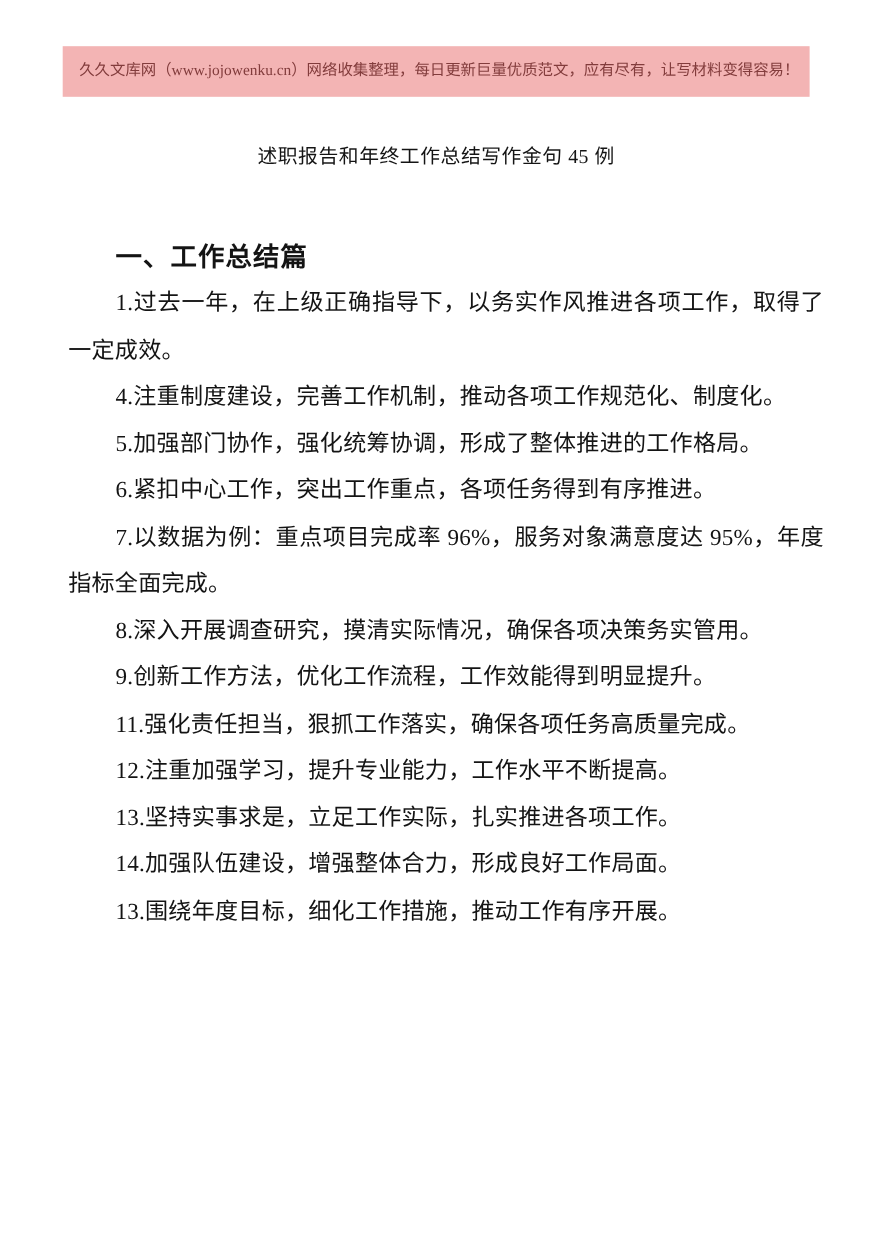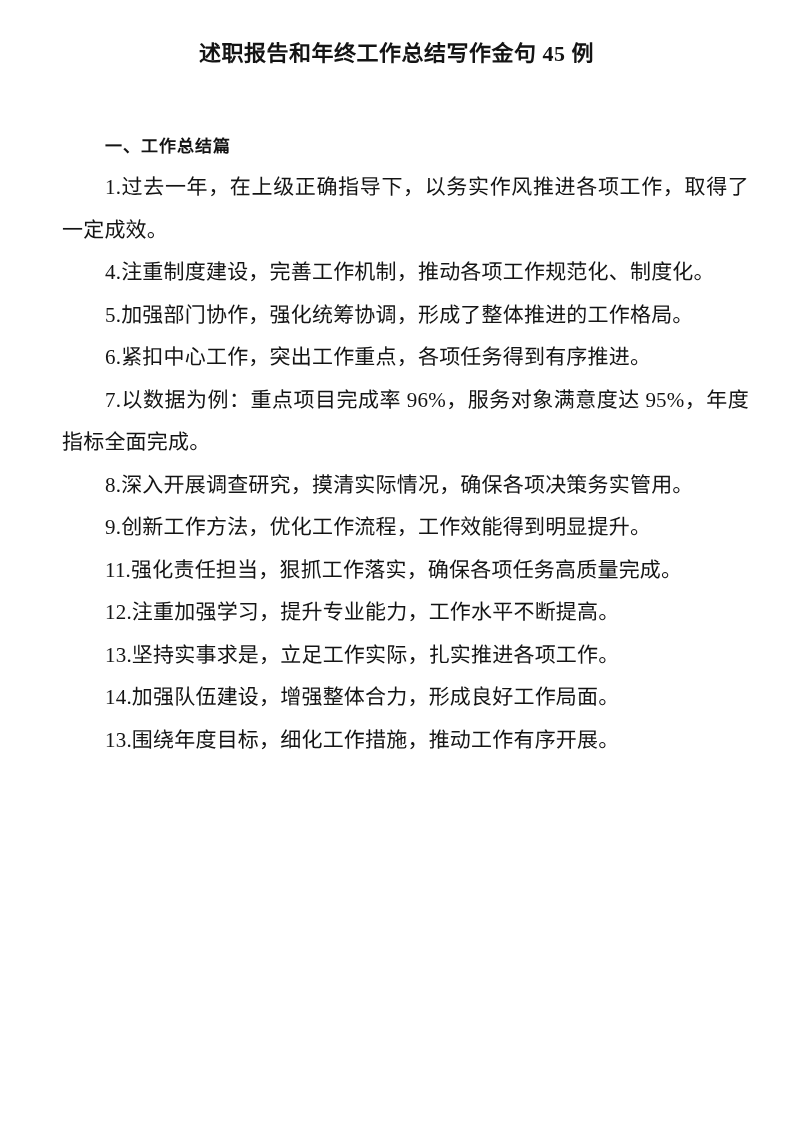--- a/index.html
+++ b/index.html
@@ -28,30 +28,30 @@
     line-height: 46px;
     padding: 0 10px 0 15px;
     background: var(--watermark-bg);
     color: var(--watermark-text);
     font-size: 14px;
     white-space: nowrap;
     overflow: hidden;
   }
   .doc-title {
     margin-top: 38px;
-    font-size: 22px;
+    font-size: 18px;
     line-height: 32px;
-    font-weight: 700;
+    font-weight: 400;
     text-align: center;
     letter-spacing: 0.5px;
   }
   .section-heading {
     margin-top: 62px;
     padding-left: 105px;
-    font-size: 17px;
+    font-size: 24px;
     line-height: 30px;
     font-weight: 700;
     font-family: "Liberation Sans", "DejaVu Sans", sans-serif;
     letter-spacing: 1px;
   }
   .items {
     margin-top: 4px;
     padding: 0 44px 0 62px;
   }
   .item {
@@ -60,20 +60,23 @@
     text-indent: 43px;
     text-align: justify;
     letter-spacing: 0.2px;
   }
 </style>
 </head>
 <body>
 
 <div class="page">
 
+  <div class="watermark">
+    <span>久久文库网（www.jojowenku.cn）网络收集整理，每日更新巨量优质范文，应有尽有，让写材料变得容易！</span>
+  </div>
 
   <h1 class="doc-title">述职报告和年终工作总结写作金句 45 例</h1>
 
   <h2 class="section-heading">一、工作总结篇</h2>
 
   <div class="items">
     <p class="item">1.过去一年，在上级正确指导下，以务实作风推进各项工作，取得了一定成效。</p>
     <p class="item">4.注重制度建设，完善工作机制，推动各项工作规范化、制度化。</p>
     <p class="item">5.加强部门协作，强化统筹协调，形成了整体推进的工作格局。</p>
     <p class="item">6.紧扣中心工作，突出工作重点，各项任务得到有序推进。</p>

